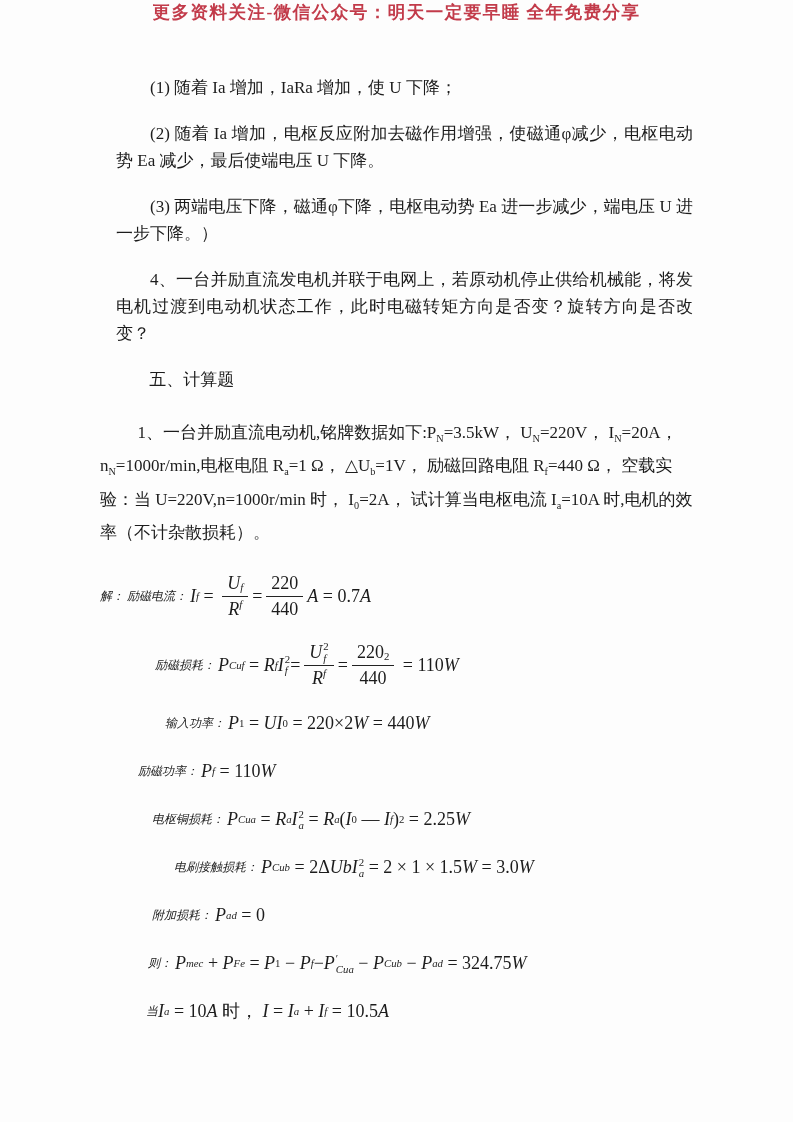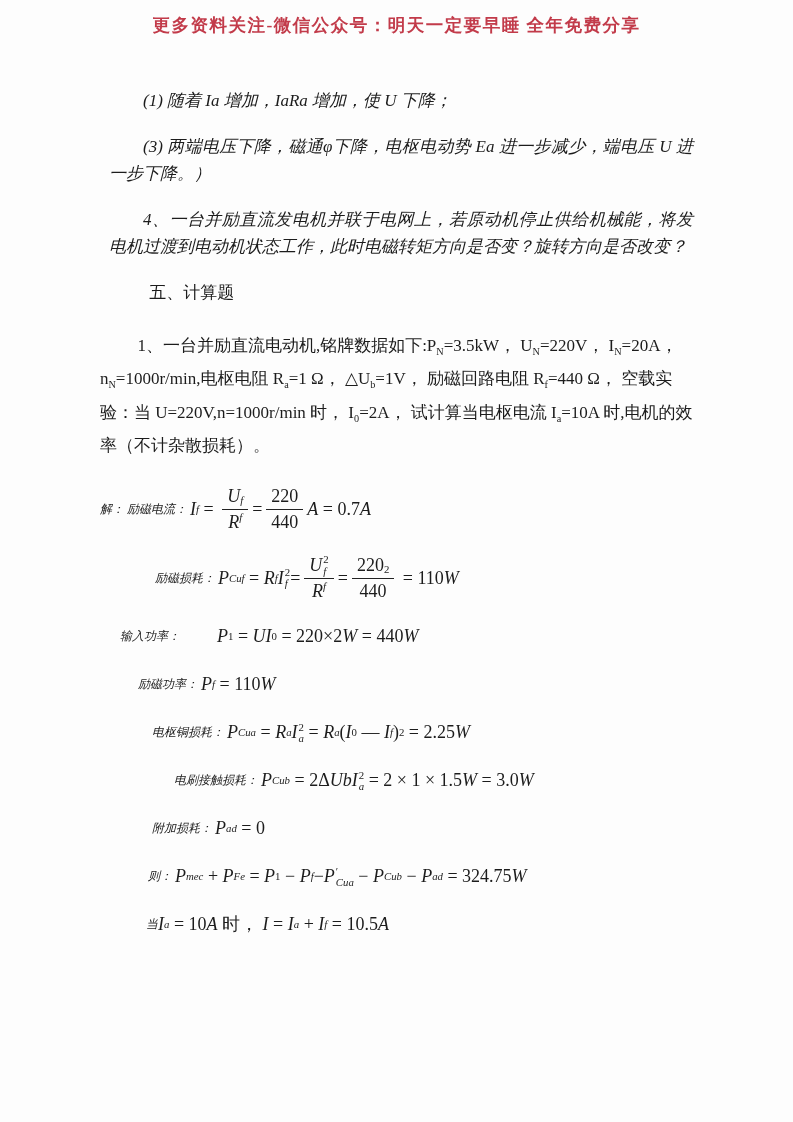--- a/index.html
+++ b/index.html
@@ -7,36 +7,34 @@
     position: relative;
     width: 793px;
     height: 1122px;
     margin: 0 auto;
     background: #fdfdfd;
     overflow: hidden;
     font-family: "Liberation Serif", "DejaVu Serif", serif;
     color: #1c1c1c;
   }
   .header-banner {
-    padding-top: 13px;
     text-align: center;
     font-size: 17.5px;
     font-weight: bold;
     letter-spacing: 1.5px;
   }
   .content {
     padding: 50px 100px 0 100px;
     font-size: 17px;
     line-height: 27px;
   }
   p.para {
-    margin: 0 0 19px 9px;
+    margin: 0 0 19px 16px;
     text-indent: 2em;
     text-align: justify;
-    font-style: italic;
   }
   p.answer-note { text-indent: 2.9em; margin: 30px 0 24px 0; }
   p.section-title { text-indent: 2.9em; margin: 8px 0 26px 0; }
   p.problem { text-indent: 2.2em; margin: 16px 0 24px 0; }
   .q4 { margin-top: 8px; }
 
   
   .solution { margin-top: 26px; }
   .sline {
     display: flex;
@@ -79,38 +77,39 @@
     vertical-align: -0.45em;
     margin-left: 1px;
   }
   .supsub .ss-sup { font-style: normal; }
   .supsub .ss-sub { font-style: italic; }
 
   
   .ind-0  { margin-left: 0px;  }
   .ind-1  { margin-left: 55px; }
   .ind-2  { margin-left: 50px; }
-  .ind-3  { margin-left: 20px; gap: 34px; }
+  .ind-3  { margin-left: 65px; }
   .ind-4  { margin-left: 38px; }
   .ind-5  { margin-left: 52px; align-items: center; }
   .ind-6  { margin-left: 74px; }
   .ind-7  { margin-left: 52px; }
   .ind-8  { margin-left: 48px; }
   .ind-9  { margin-left: 46px; }
 </style>
 </head>
 <body>
 
 <div class="page">
 
   <div class="header-banner" style="color: rgb(194, 59, 74);">更多资料关注-微信公众号：明天一定要早睡 全年免费分享</div>
 
   <div class="content">
 
     <p class="para">(1) 随着 Ia 增加，IaRa 增加，使 U 下降；</p>
+    <p class="para">(2) 随着 Ia 增加，电枢反应附加去磁作用增强，使磁通φ减少，电枢电动势 Ea 减少，最后使端电压 U 下降。</p>
     <p class="para">(3) 两端电压下降，磁通φ下降，电枢电动势 Ea 进一步减少，端电压 U 进一步下降。）</p>
 
     <p class="para q4">4、一台并励直流发电机并联于电网上，若原动机停止供给机械能，将发电机过渡到电动机状态工作，此时电磁转矩方向是否变？旋转方向是否改变？</p>
 
 
     <p class="section-title">五、计算题</p>
 
     <p class="problem"><span class="tk-t">1、一台并励直流电动机,铭牌数据如下:P</span><span class="tk-sub">N</span><span class="tk-t">=3.5kW， U</span><span class="tk-sub">N</span><span class="tk-t">=220V， I</span><span class="tk-sub">N</span><span class="tk-t">=20A， n</span><span class="tk-sub">N</span><span class="tk-t">=1000r/min,电枢电阻 R</span><span class="tk-sub">a</span><span class="tk-t">=1 Ω， △U</span><span class="tk-sub">b</span><span class="tk-t">=1V， 励磁回路电阻 R</span><span class="tk-sub">f</span><span class="tk-t">=440 Ω， 空载实验：当 U=220V,n=1000r/min 时， I</span><span class="tk-sub">0</span><span class="tk-t">=2A， 试计算当电枢电流 I</span><span class="tk-sub">a</span><span class="tk-t">=10A 时,电机的效率（不计杂散损耗）。</span></p>
 
     <div class="solution">

